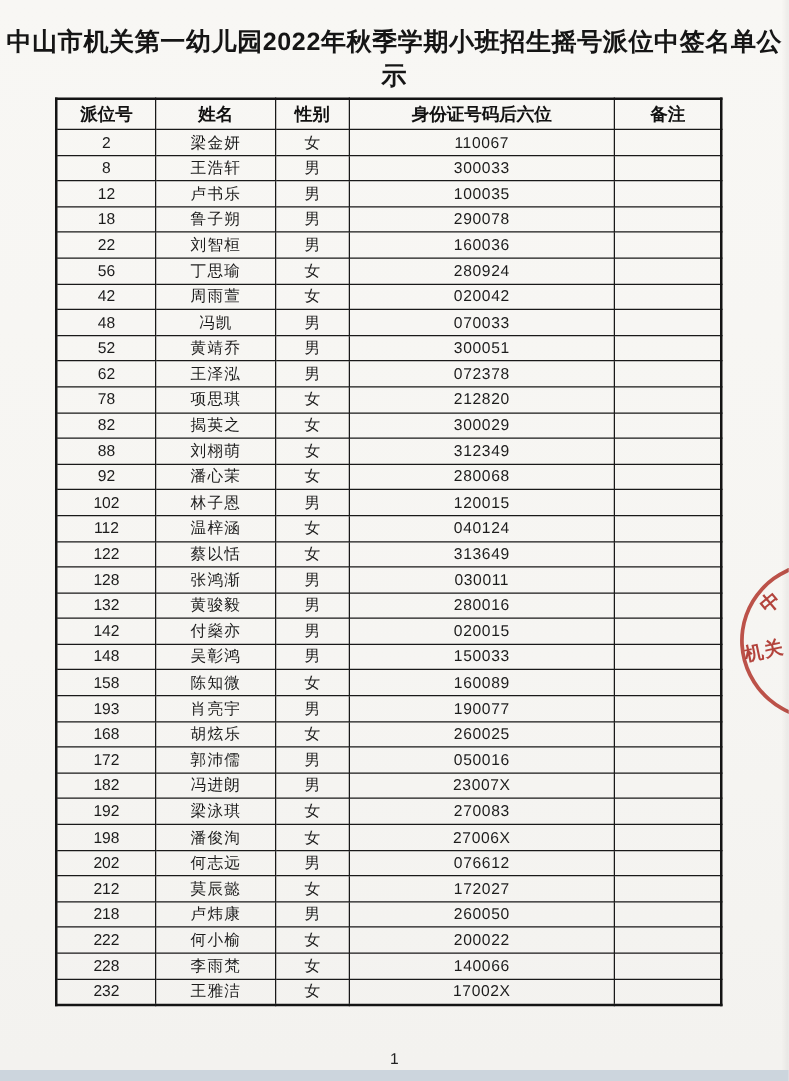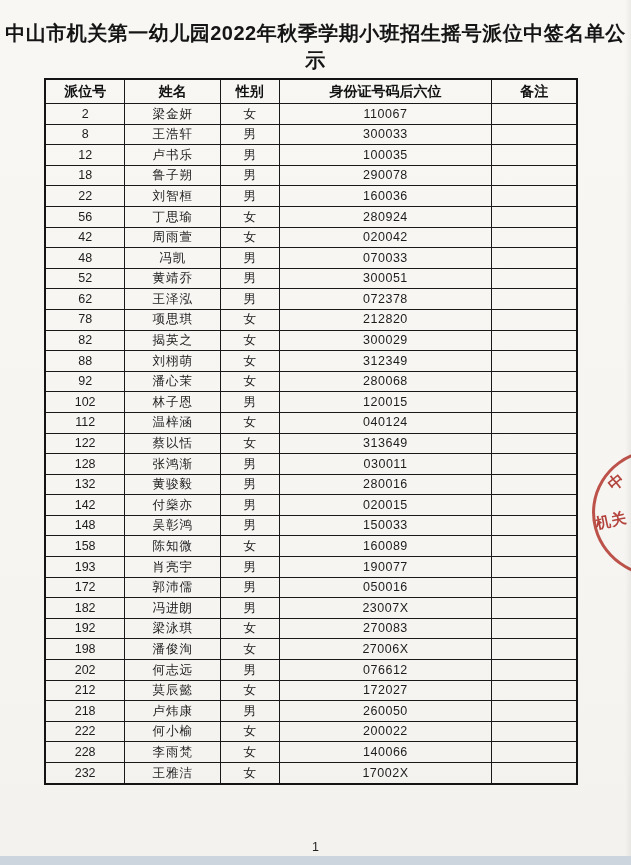--- a/index.html
+++ b/index.html
@@ -246,20 +246,27 @@
           <td class="col-note"></td>
         </tr>
         <tr>
           <td class="col-no">193</td>
           <td class="col-name">肖亮宇</td>
           <td class="col-gender">男</td>
           <td class="col-id">190077</td>
           <td class="col-note"></td>
         </tr>
         <tr>
+          <td class="col-no">168</td>
+          <td class="col-name">胡炫乐</td>
+          <td class="col-gender">女</td>
+          <td class="col-id">260025</td>
+          <td class="col-note"></td>
+        </tr>
+        <tr>
           <td class="col-no">172</td>
           <td class="col-name">郭沛儒</td>
           <td class="col-gender">男</td>
           <td class="col-id">050016</td>
           <td class="col-note"></td>
         </tr>
         <tr>
           <td class="col-no">182</td>
           <td class="col-name">冯进朗</td>
           <td class="col-gender">男</td>

